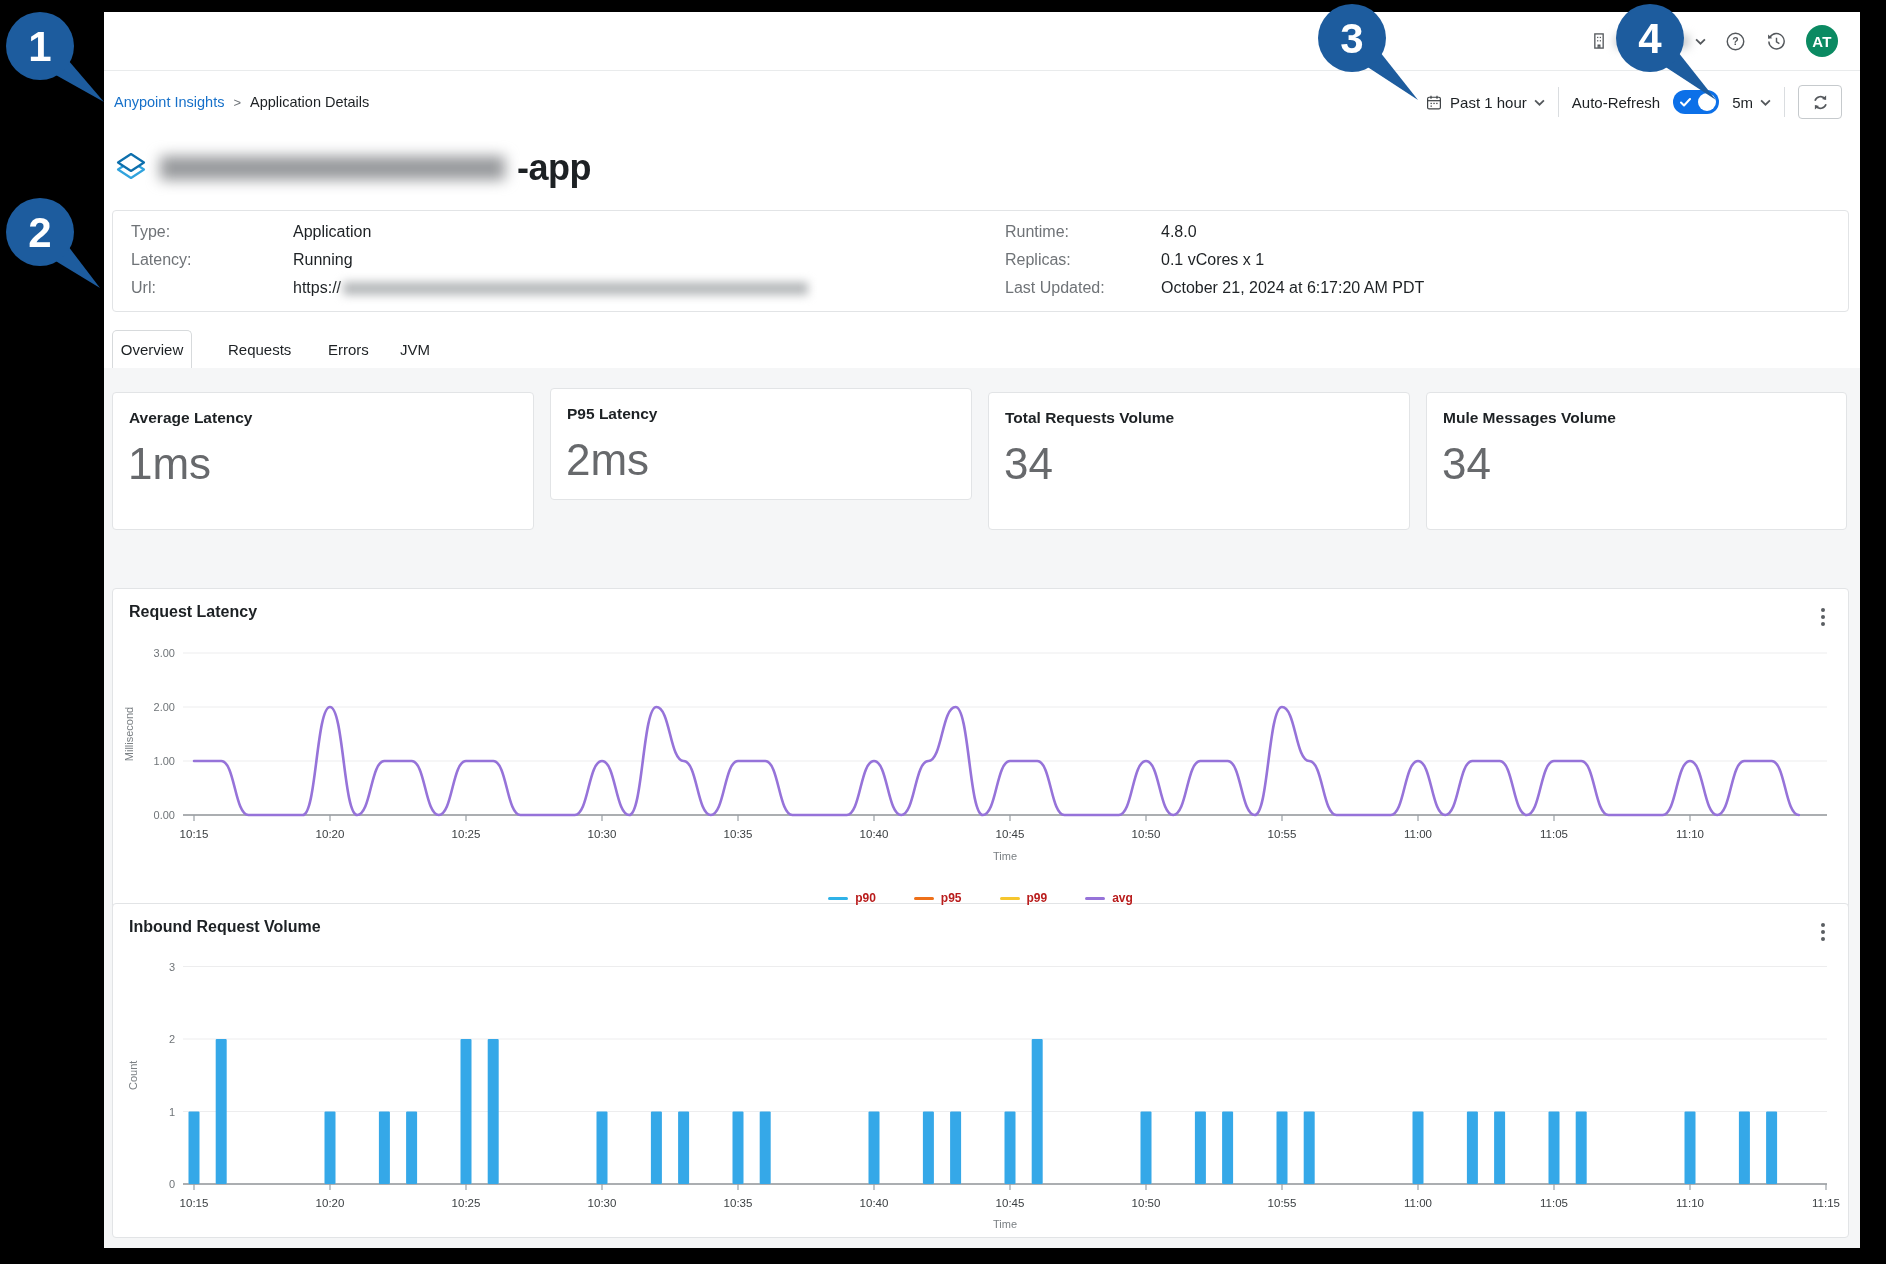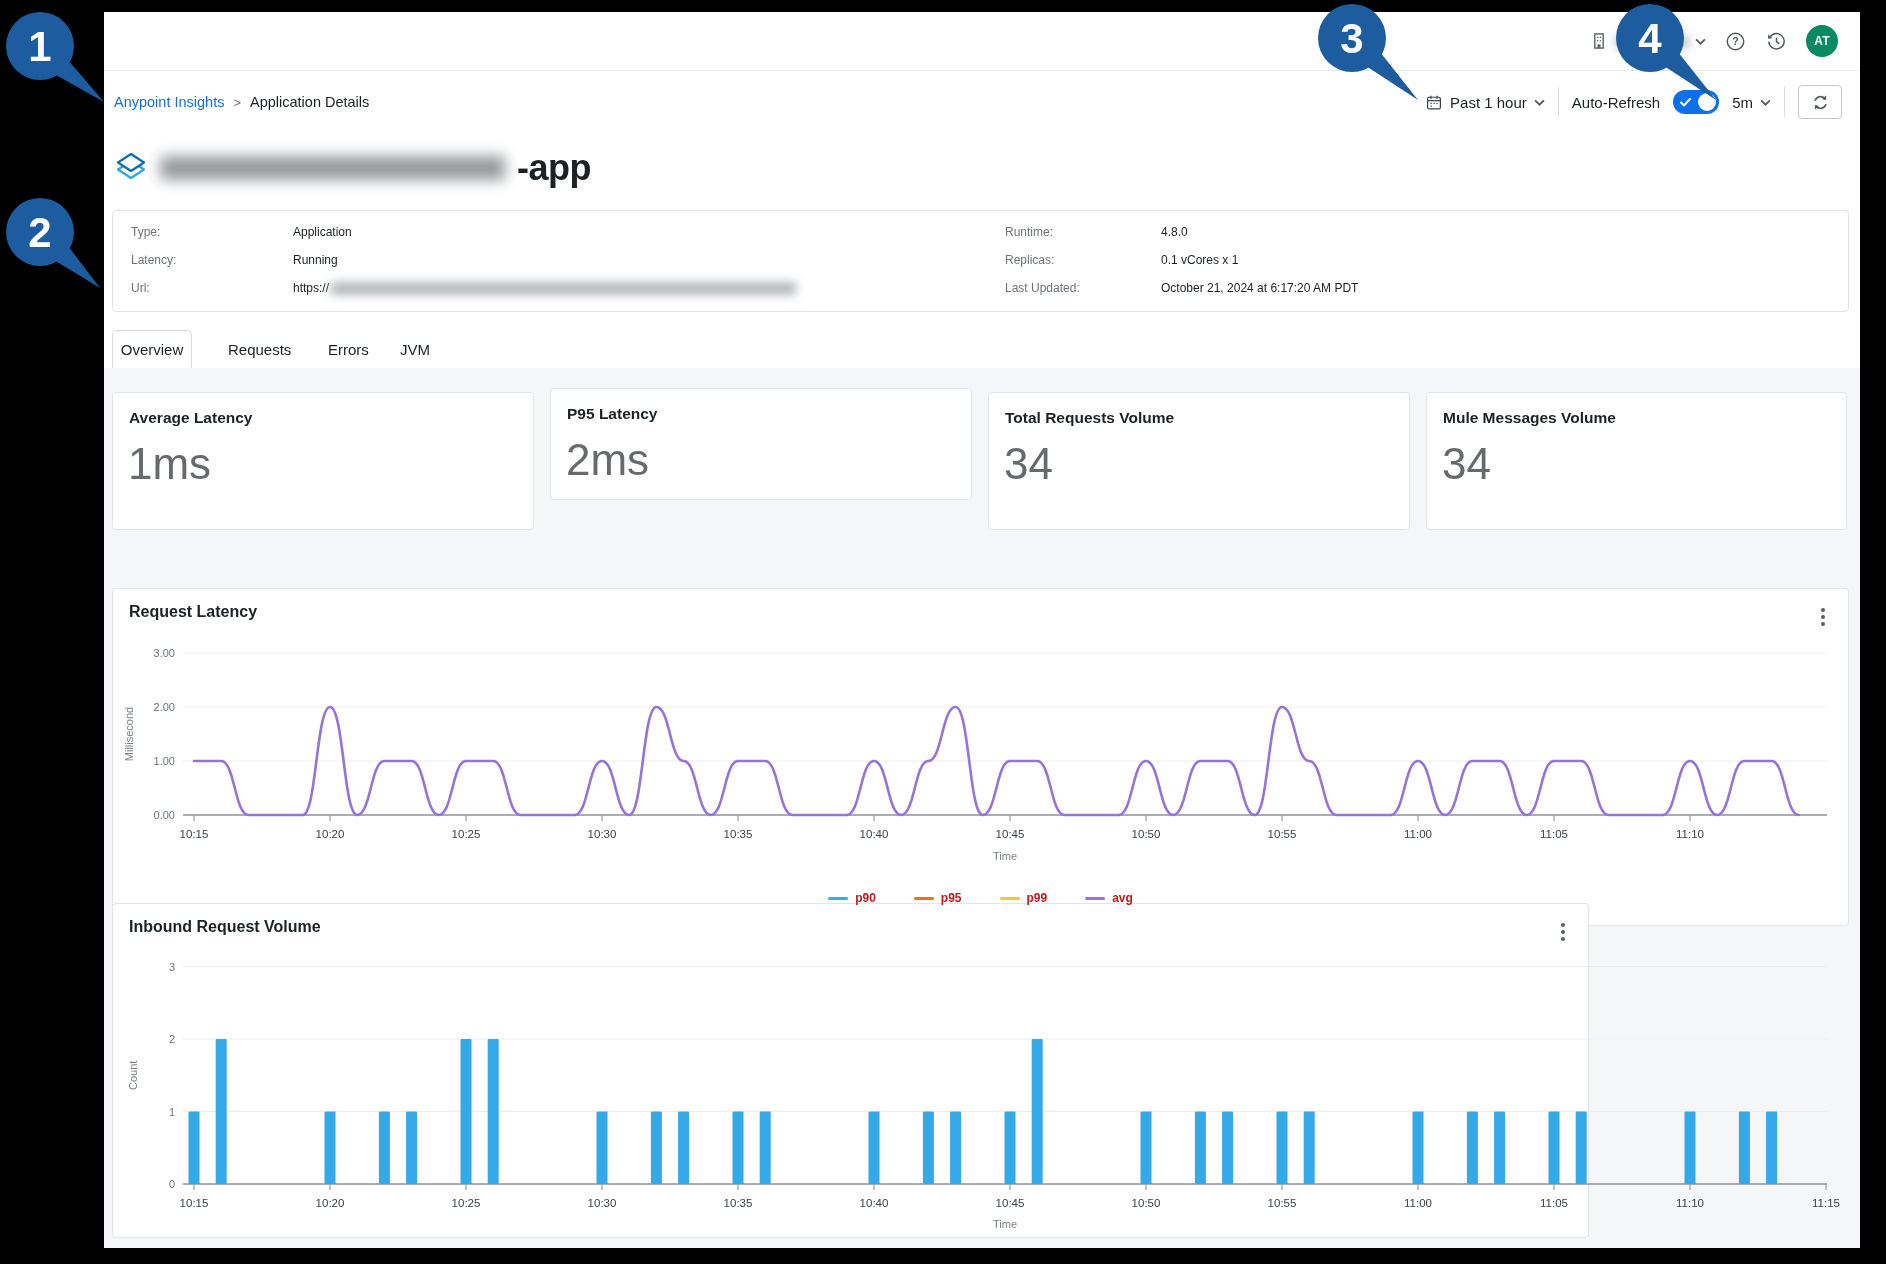--- a/index.html
+++ b/index.html
@@ -7,21 +7,21 @@
           font-family:"Liberation Sans",sans-serif;color:#1d2124;}
   .window{position:absolute;left:104px;top:12px;width:1756px;height:1236px;background:#fff;}
 
   
   .navbar{position:absolute;left:0;top:0;right:0;height:58px;background:#fff;border-bottom:1px solid #e9ebec;}
   .nav-right{position:absolute;right:22px;top:0;height:58px;display:flex;align-items:center;gap:18px;}
   .org-group{display:flex;align-items:center;gap:6px;cursor:pointer;}
   .blur{filter:blur(5px);border-radius:3px;}
   .org-blur{width:74px;height:13px;background:#c2c5c7;}
   .icon-btn{display:flex;align-items:center;justify-content:center;}
-  .avatar{width:32px;height:32px;border-radius:50%;background:#0b8a62;color:#fff;font-size:12px;
+  .avatar{width:32px;height:32px;border-radius:50%;background:#0b8a62;color:#fff;font-size:15px;
           font-weight:bold;display:flex;align-items:center;justify-content:center;letter-spacing:.3px;}
 
   
   .toolbar{position:absolute;right:18px;top:74px;height:32px;display:flex;align-items:center;gap:13px;font-size:15px;}
   .ctrl{display:flex;align-items:center;gap:7px;cursor:pointer;}
   .vdiv{width:1px;height:30px;background:#dadde0;}
   .toggle{position:relative;width:46px;height:24px;border-radius:12px;background:#0c70e8;cursor:pointer;}
   .toggle .knob{position:absolute;right:3px;top:3px;width:18px;height:18px;border-radius:50%;background:#fff;}
   .refresh-btn{width:44px;height:34px;border:1px solid #c6cacd;border-radius:4px;background:#fff;
                display:flex;align-items:center;justify-content:center;cursor:pointer;}
@@ -29,21 +29,21 @@
   .breadcrumb{position:absolute;left:10px;top:76px;height:28px;display:flex;align-items:center;gap:9px;font-size:14.5px;}
   .bc-link{color:#1670c9;cursor:pointer;}
   .bc-sep{color:#70757a;font-size:13px;}
 
   
   .app-title{position:absolute;left:10px;top:138px;height:36px;display:flex;align-items:center;gap:12px;}
   .title-blur{width:345px;height:24px;background:#97999c;filter:blur(7px);}
   .title-suffix{font-size:36px;font-weight:bold;letter-spacing:-.5px;}
 
   
-  .details{position:absolute;left:8px;top:198px;width:1735px;height:100px;border:1px solid #e2e4e6;border-radius:4px;background:#fff;font-size:12px;}
+  .details{position:absolute;left:8px;top:198px;width:1735px;height:100px;border:1px solid #e2e4e6;border-radius:4px;background:#fff;font-size:16px;}
   .drow{position:absolute;height:20px;display:flex;align-items:center;}
   .dlabel{color:#6f7377;width:162px;}
   .dlabel.r{width:156px;}
   .dval{color:#1d2124;display:flex;align-items:center;}
   .url-blur{width:465px;height:13px;background:#b5b8ba;filter:blur(5px);margin-left:2px;}
 
   
   .tabrow{position:absolute;left:0;top:318px;width:100%;height:38px;background:#fff;border-bottom:1px solid #d7dadc;}
   .tab-active{position:absolute;left:8px;top:0;height:38px;width:80px;background:#fff;border:1px solid #d7dadc;
               border-bottom:none;border-radius:5px 5px 0 0;display:flex;align-items:center;justify-content:center;
@@ -280,21 +280,21 @@
             <span class="sw" style="background: rgb(246, 198, 45);"></span>
             <span>p99</span>
           </span>
           <span class="li">
             <span class="sw" style="background: rgb(150, 115, 217);"></span>
             <span>avg</span>
           </span>
         </div>
     </div>
 
-    <div class="card" style="left:8px;top:891px;width:1477px;height:335px;">
+    <div class="card" style="left:8px;top:891px;width:1737px;height:335px;">
       <span class="chart-title">Inbound Request Volume</span>
       <div class="kebab">
           <i></i>
           <i></i>
           <i></i>
         </div>
       <svg id="volume-svg" class="chart" width="1737" height="335" viewBox="0 0 1737 335">
           <line x1="70" y1="207.5" x2="1714" y2="207.5" stroke="#ededee" stroke-width="1"></line>
           <line x1="70" y1="135" x2="1714" y2="135" stroke="#ededee" stroke-width="1"></line>
           <line x1="70" y1="62.5" x2="1714" y2="62.5" stroke="#ededee" stroke-width="1"></line>

